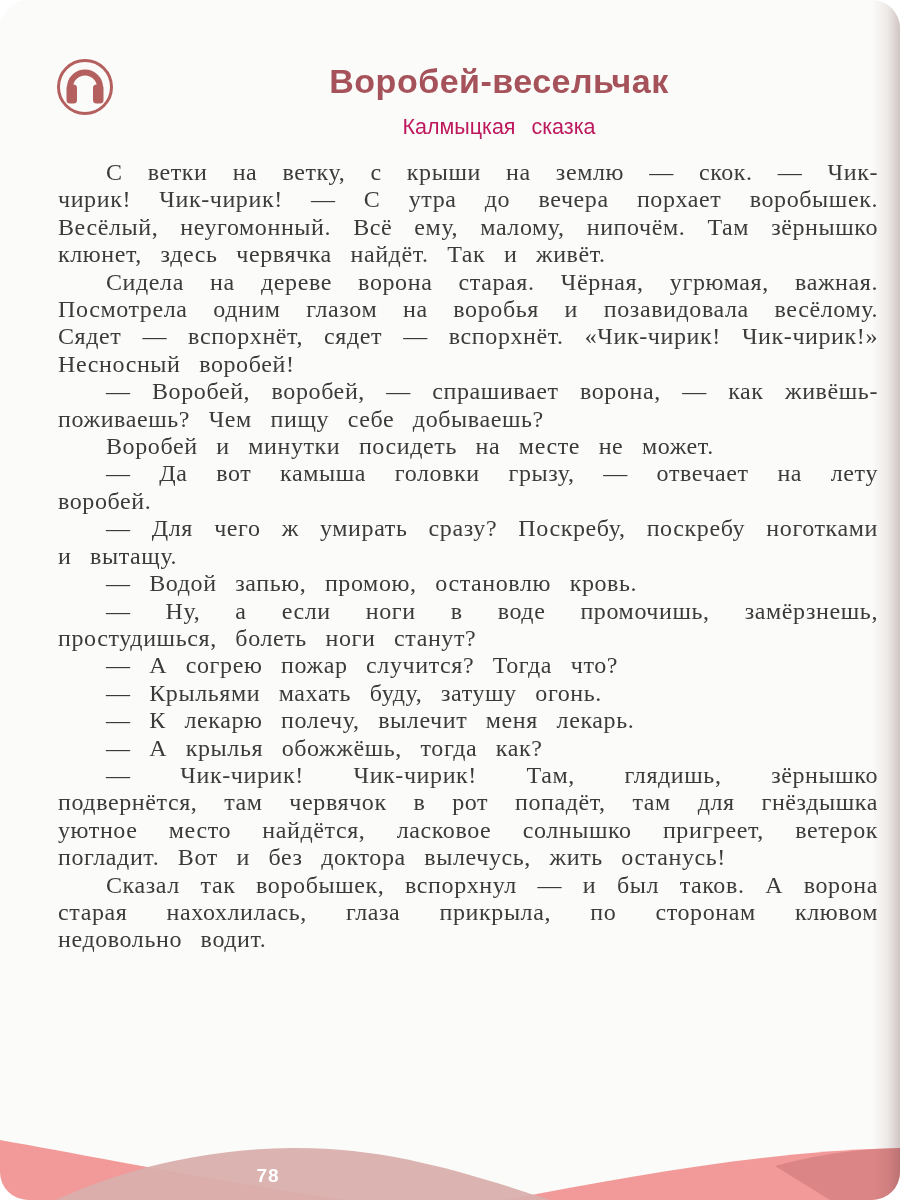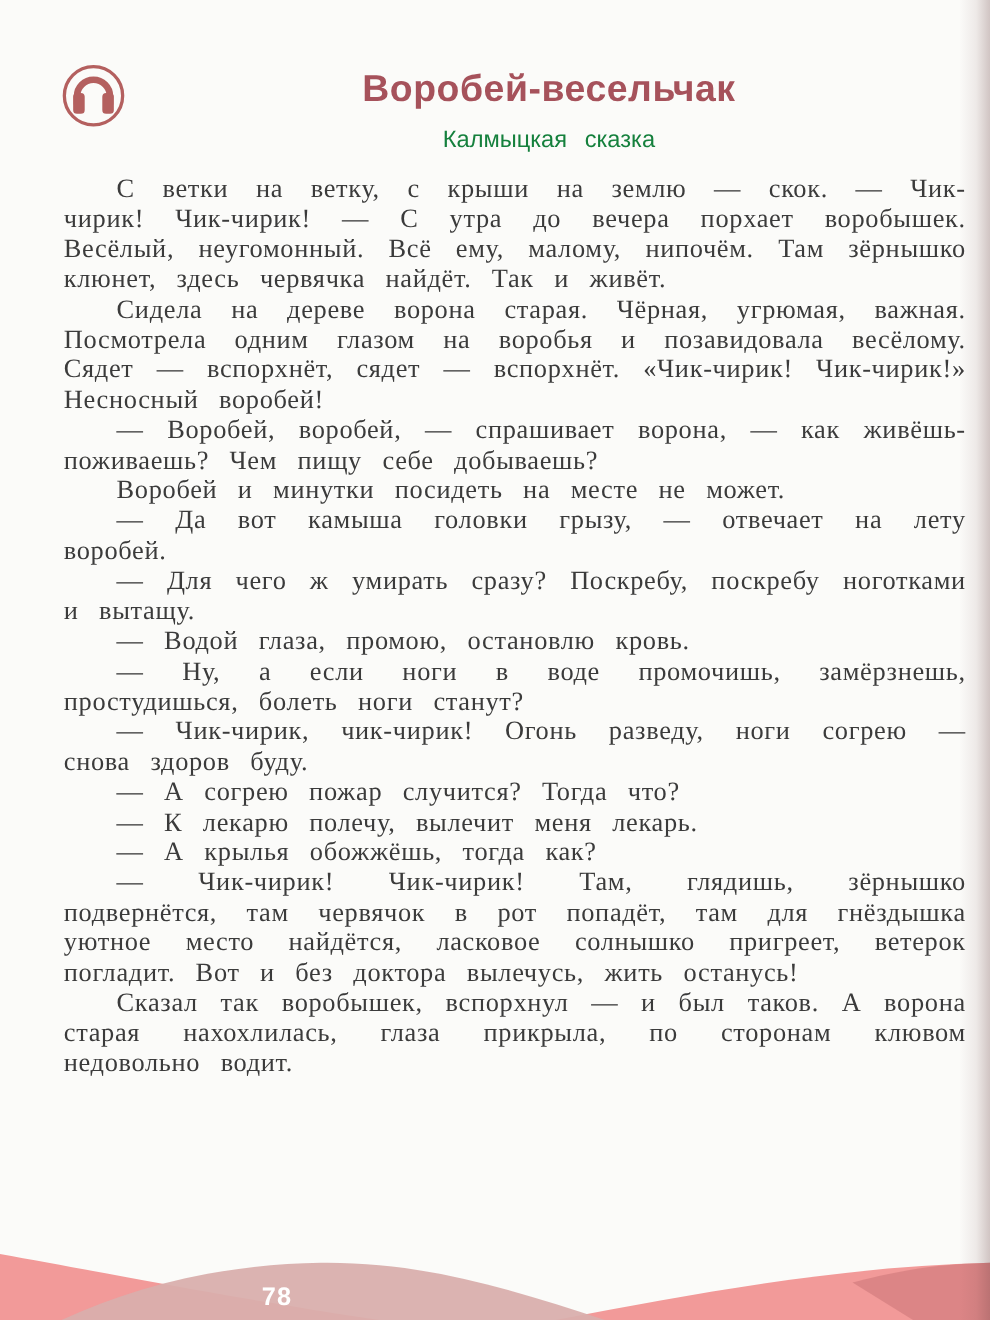--- a/index.html
+++ b/index.html
@@ -5,20 +5,21 @@
   html, body { margin: 0; padding: 0; }
   body { width: 900px; height: 1200px; background: #ffffff; }
 
   .page {
     position: relative;
     width: 900px;
     height: 1200px;
     background: var(--page-bg, #fbfbf9);
     overflow: hidden;
     font-family: "Liberation Serif", serif;
+    border-radius: 28px;
   }
 
   
   .audio-badge {
     position: absolute;
     left: 55px;
     top: 57px;
     width: 60px;
     height: 60px;
   }
@@ -41,21 +42,21 @@
     position: absolute;
     top: 115px;
     left: 120px;
     right: 22px;
     margin: 0;
     text-align: center;
     font-family: "Liberation Sans", sans-serif;
     font-weight: normal;
     font-size: 21.5px;
     word-spacing: 10px;
-    color: #15803d;
+    color: #be185d;
   }
 
   
   .story {
     position: absolute;
     top: 159px;
     left: 58px;
     right: 22px;
     color: #3b3b3b;
     font-size: 24px;
@@ -76,23 +77,24 @@
     bottom: 0;
     width: 900px;
     height: 78px;
     display: block;
   }
   .page-number {
     position: absolute;
     left: 238px;
     top: 1165px;
     width: 60px;
+    text-align: center;
     font-family: "Liberation Sans", sans-serif;
     font-weight: bold;
-    font-size: 23px;
+    font-size: 19px;
     color: #ffffff;
     letter-spacing: 1px;
   }
 
   
   .edge-shadow {
     position: absolute;
     top: 0;
     right: 0;
     bottom: 0;
@@ -131,28 +133,28 @@
       <p>— Воробей, воробей, — спрашивает ворона, — как живёшь-поживаешь? Чем пищу себе добываешь?</p>
 
       <p>Воробей и минутки посидеть на месте не может.</p>
 
       <p>— Да вот камыша головки грызу, — отвечает на лету воробей.</p>
 
 
       <p>— Для чего ж умирать сразу? Поскребу, поскребу ноготками и вытащу.</p>
 
 
-      <p>— Водой глаза, промою, остановлю кровь.</p>
+      <p>— Водой запью, промою, остановлю кровь.</p>
 
       <p>— Ну, а если ноги в воде промочишь, замёрзнешь, простудишься, болеть ноги станут?</p>
 
-      <p>— Чик-чирик, чик-чирик! Огонь разведу, ноги согрею — снова здоров буду.</p>
 
       <p>— А согрею пожар случится? Тогда что?</p>
 
+      <p>— Крыльями махать буду, затушу огонь.</p>
 
       <p>— К лекарю полечу, вылечит меня лекарь.</p>
 
       <p>— А крылья обожжёшь, тогда как?</p>
 
 
 
       <p>— Чик-чирик! Чик-чирик! Там, глядишь, зёрнышко подвернётся, там червячок в рот попадёт, там для гнёздышка уютное место найдётся, ласковое солнышко пригреет, ветерок погладит. Вот и без доктора вылечусь, жить останусь!</p>
 
       <p>Сказал так воробышек, вспорхнул — и был таков. А ворона старая нахохлилась, глаза прикрыла, по сторонам клювом недовольно водит.</p>

